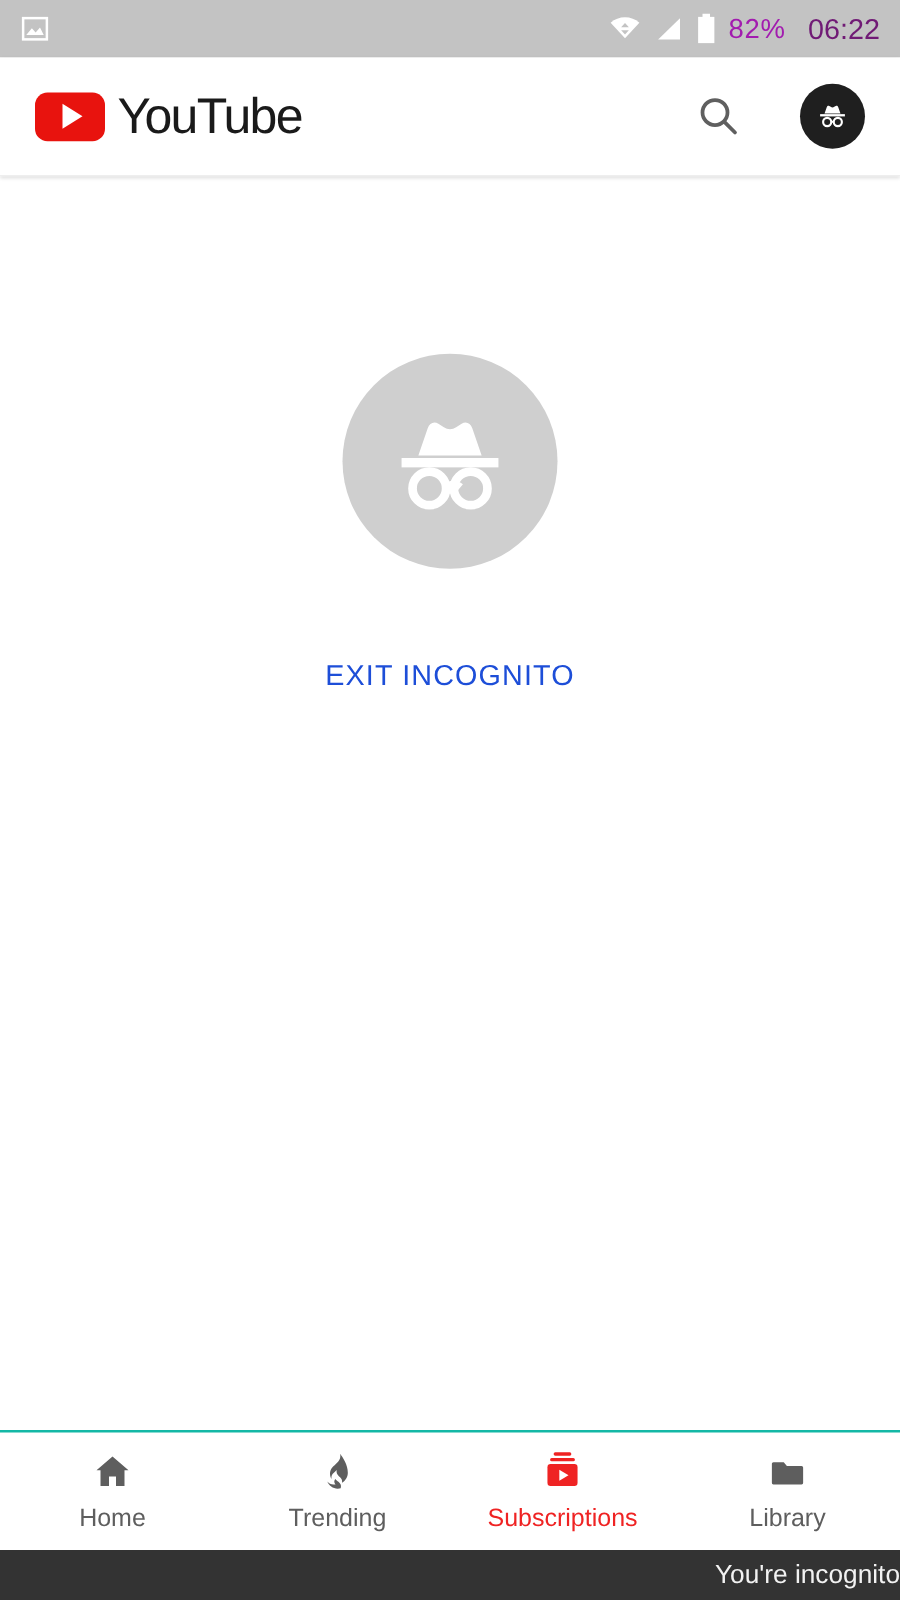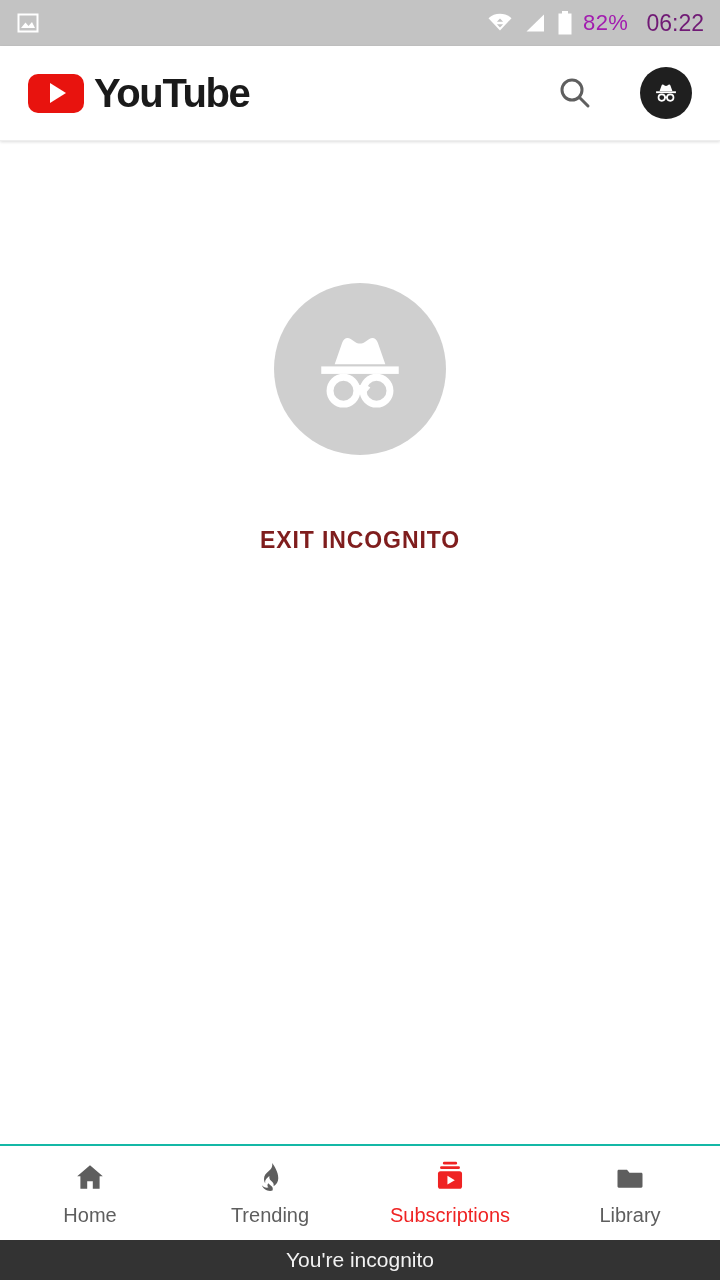--- a/index.html
+++ b/index.html
@@ -37,21 +37,21 @@
     display:flex; align-items:center; justify-content:center;
   }
   .yt-tri {
     width:0; height:0;
     border-left:16px solid #ffffff;
     border-top:10px solid transparent;
     border-bottom:10px solid transparent;
     margin-left:4px;
   }
   .yt-word {
-    font-size:40px; font-weight:bold; color:#1a1a1a;
+    font-size:40px; font-weight:normal; color:#1a1a1a;
     letter-spacing:-1.4px; font-family:"Liberation Sans", sans-serif;
   }
   .hdr-actions { margin-left:auto; display:flex; align-items:center; gap:42px; }
   .search-btn { width:46px; height:46px; display:flex; align-items:center; justify-content:center; }
   .avatar {
     width:52px; height:52px; border-radius:50%; background:#1f1f1f;
     display:flex; align-items:center; justify-content:center;
   }
 
   
@@ -65,22 +65,22 @@
     display:flex; align-items:center; justify-content:center;
   }
   .empty-msg {
     margin-top:104px;
     width:540px; text-align:center;
     font-size:27px; line-height:44px; color:#5c5c5c;
     font-family:"Liberation Sans", sans-serif;
   }
   .exit-btn {
     margin-top:62px;
-    font-size:23px; font-weight:bold; letter-spacing:.9px;
-    color:#7f1d1d; background:none; border:none; cursor:pointer;
+    font-size:23px; font-weight:normal; letter-spacing:.9px;
+    color:#1d4ed8; background:none; border:none; cursor:pointer;
     font-family:"Liberation Sans", sans-serif;
     padding:10px 16px;
   }
 
   
   .bottomnav {
     flex:0 0 96px; height:96px; background:#ffffff;
     border-top:2px solid #14b8a6;
     display:flex; align-items:center;
   }
@@ -89,21 +89,21 @@
     display:flex; flex-direction:column; align-items:center; justify-content:center;
     gap:11px; cursor:pointer;
   }
   .navicon { height:34px; display:flex; align-items:flex-end; justify-content:center; }
   .navlabel { font-size:20px; color:#5e5e5e; font-family:"Liberation Sans", sans-serif; }
   .navitem.active .navlabel { color:#ef2323; }
 
   
   .incog-bar {
     flex:0 0 40px; height:40px; background:#333333;
-    display:flex; align-items:center; justify-content:center;
+    display:flex; align-items:center; justify-content:flex-end;
   }
   .incog-bar span { color:#f2f2f2; font-size:21px; font-family:"Liberation Sans", sans-serif; }
 </style>
 </head>
 <body>
 
 <div id="app">
 
   <div class="statusbar">
     <div class="sb-left">

